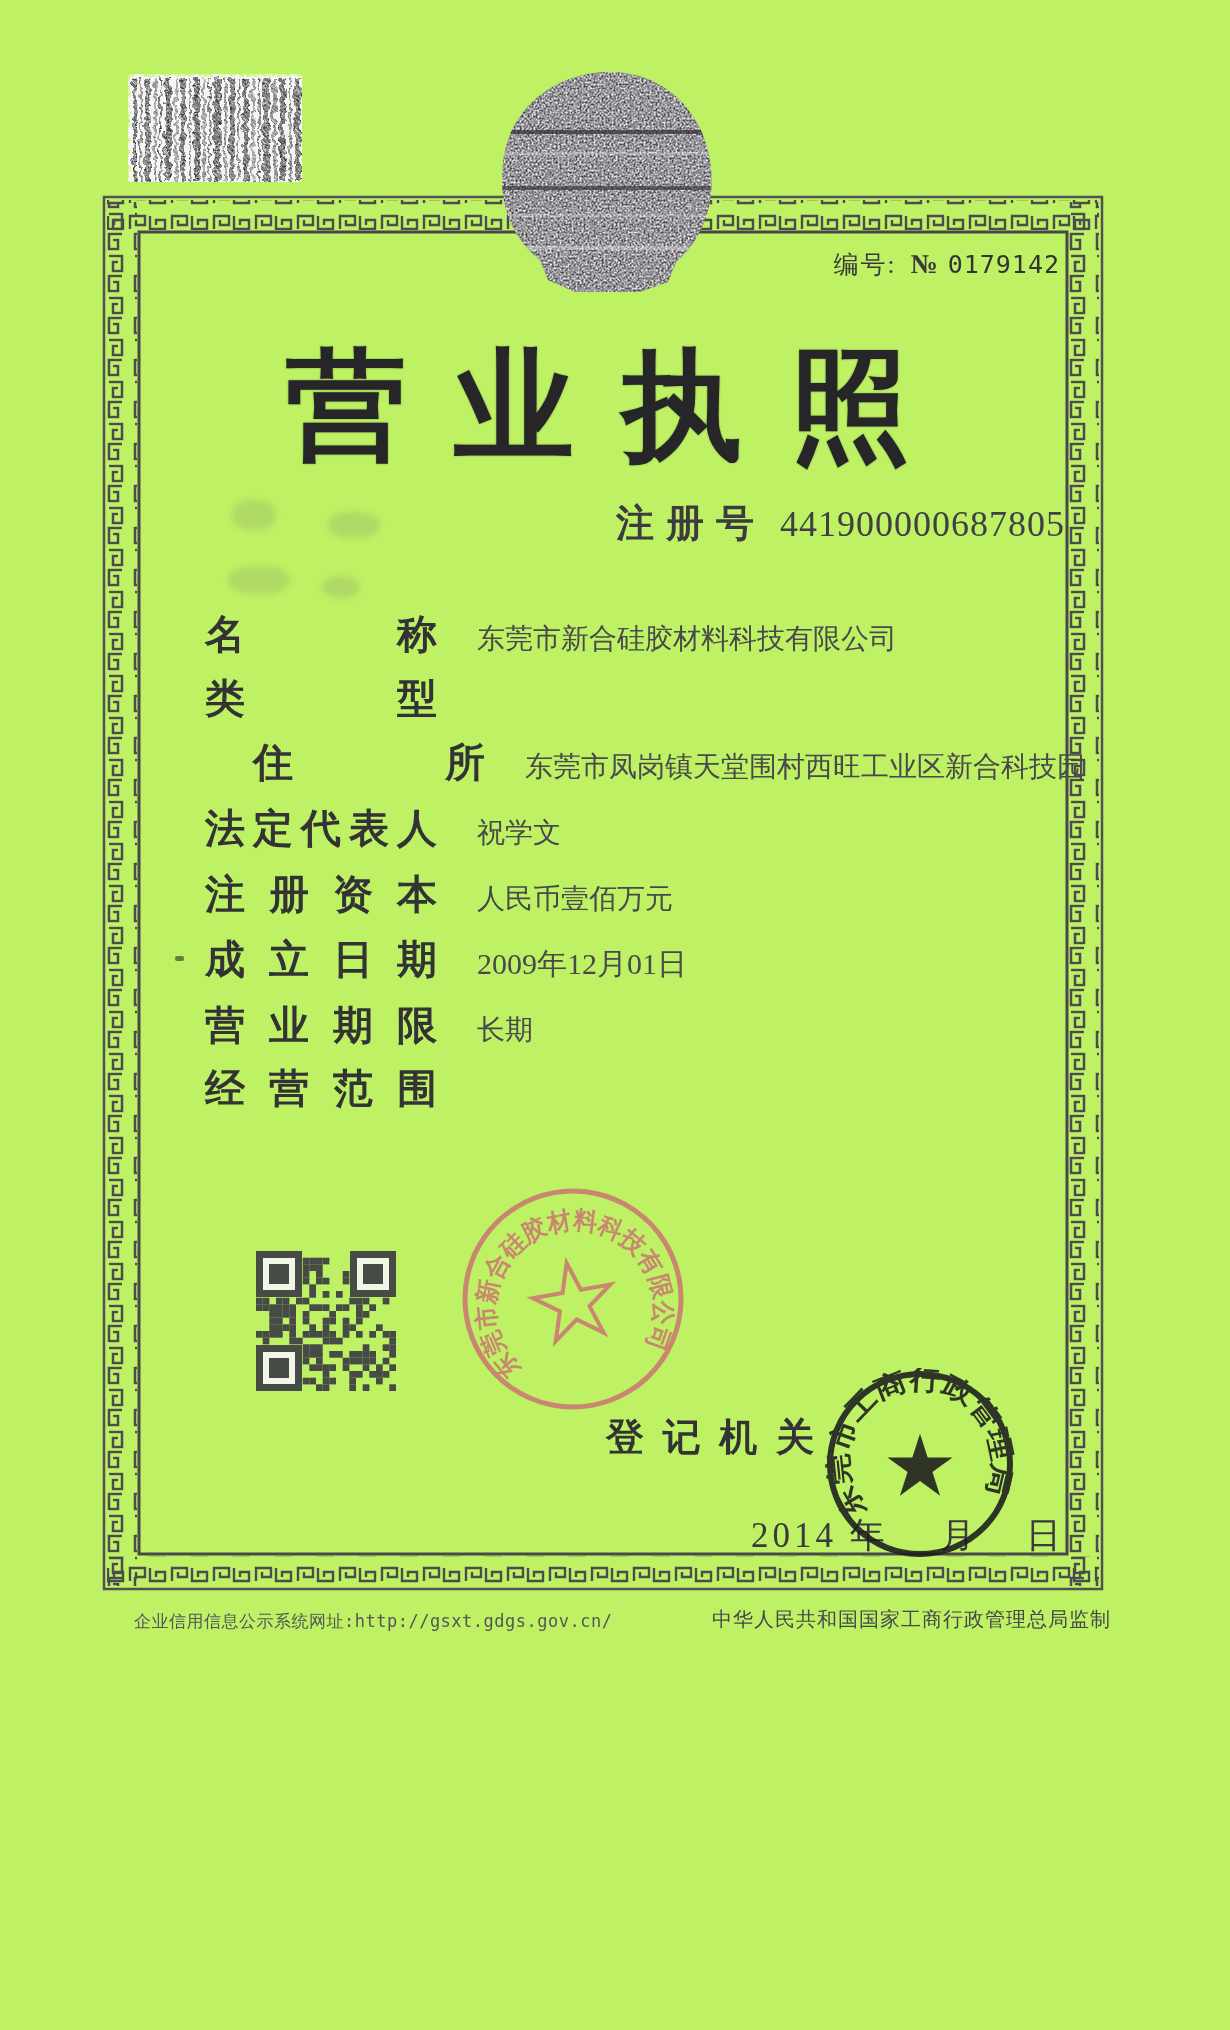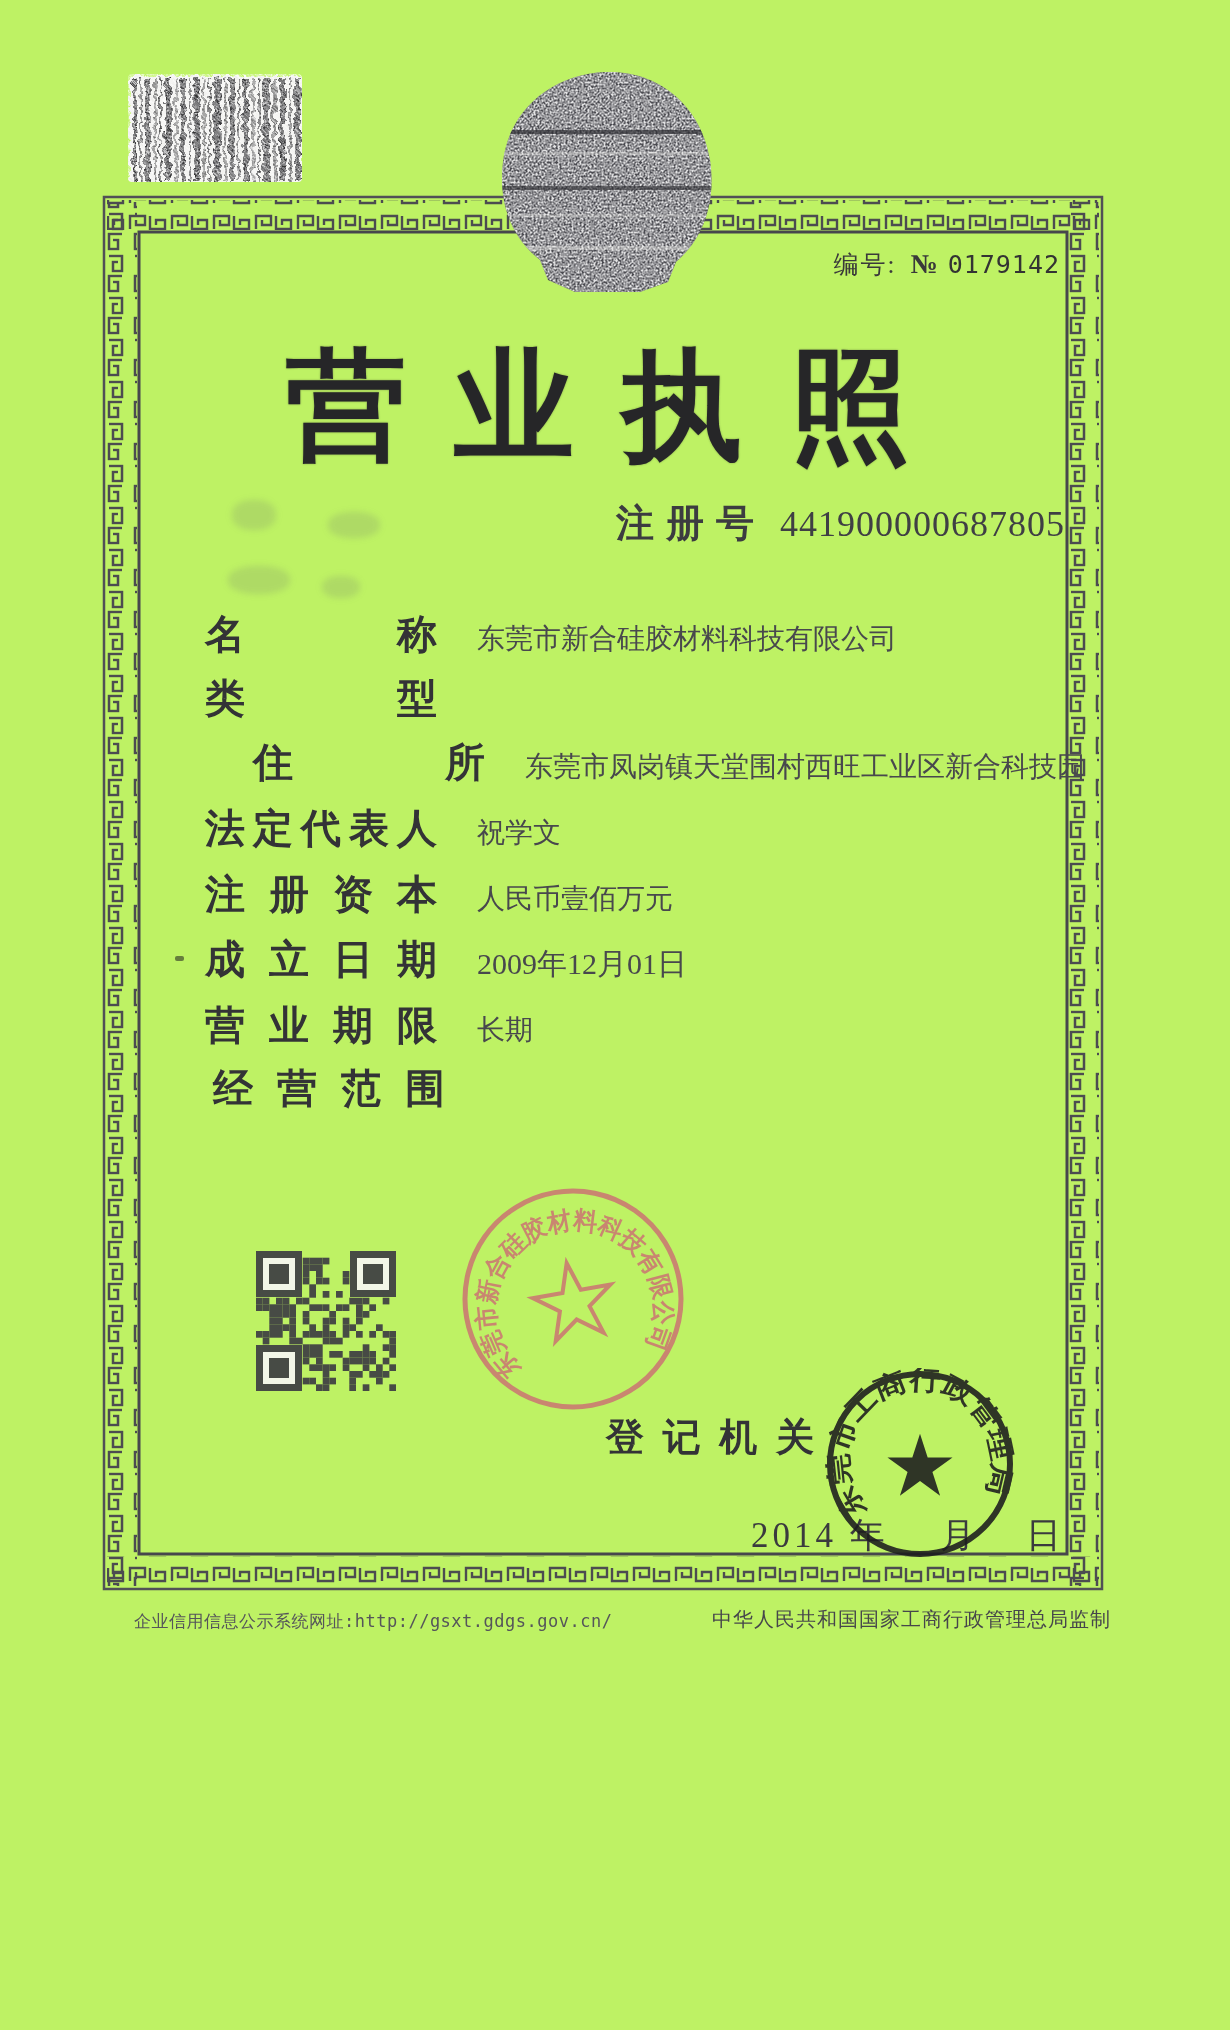--- a/index.html
+++ b/index.html
@@ -31,21 +31,21 @@
   .regno{top:498px;left:616px;white-space:nowrap;}
   .regno .lab{display:inline-block;width:138px;font-size:38px;font-weight:600;color:#3c3c40;text-align:justify;text-align-last:justify;vertical-align:middle;}
   .regno .num{font-size:36px;color:#3f3f44;margin-left:26px;letter-spacing:1px;vertical-align:middle;}
 
   
   .row{position:absolute;left:205px;display:flex;align-items:flex-start;z-index:2;}
   .row .lab{width:232px;flex:0 0 232px;font-size:40px;font-weight:600;color:#333336;
     text-align:justify;text-align-last:justify;text-justify:inter-ideograph;line-height:1.05;}
   .row .val{margin-left:40px;width:618px;font-size:28px;color:#48484d;padding-top:7px;line-height:1.32;}
   .r1{top:614px;} .r2{top:678px;} .r3{top:742px;margin-left:48px;} .r4{top:808px;}
-  .r5{top:874px;} .r6{top:939px;} .r7{top:1005px;} .r8{top:1068px;margin-left:8px;}
+  .r5{top:874px;} .r6{top:939px;} .r7{top:1005px;} .r8{top:1068px;}
   .r6 .val{font-size:30px;padding-top:5px;}
   .r8 .val{font-size:22px;padding-top:4px;line-height:1.4;width:604px;color:#434347;}
 
   
   .registrar{top:1412px;left:606px;width:208px;font-size:38px;font-weight:600;color:#333336;
     text-align:justify;text-align-last:justify;}
   .dateline{top:1484px;left:0;width:1230px;height:50px;font-size:35px;color:#3a3a3e;margin-top:28px;}
   .dateline .y{position:absolute;left:751px;top:0;letter-spacing:4px;}
   .dateline .m{position:absolute;left:940px;top:0;}
   .dateline .d{position:absolute;left:1026px;top:0;}

